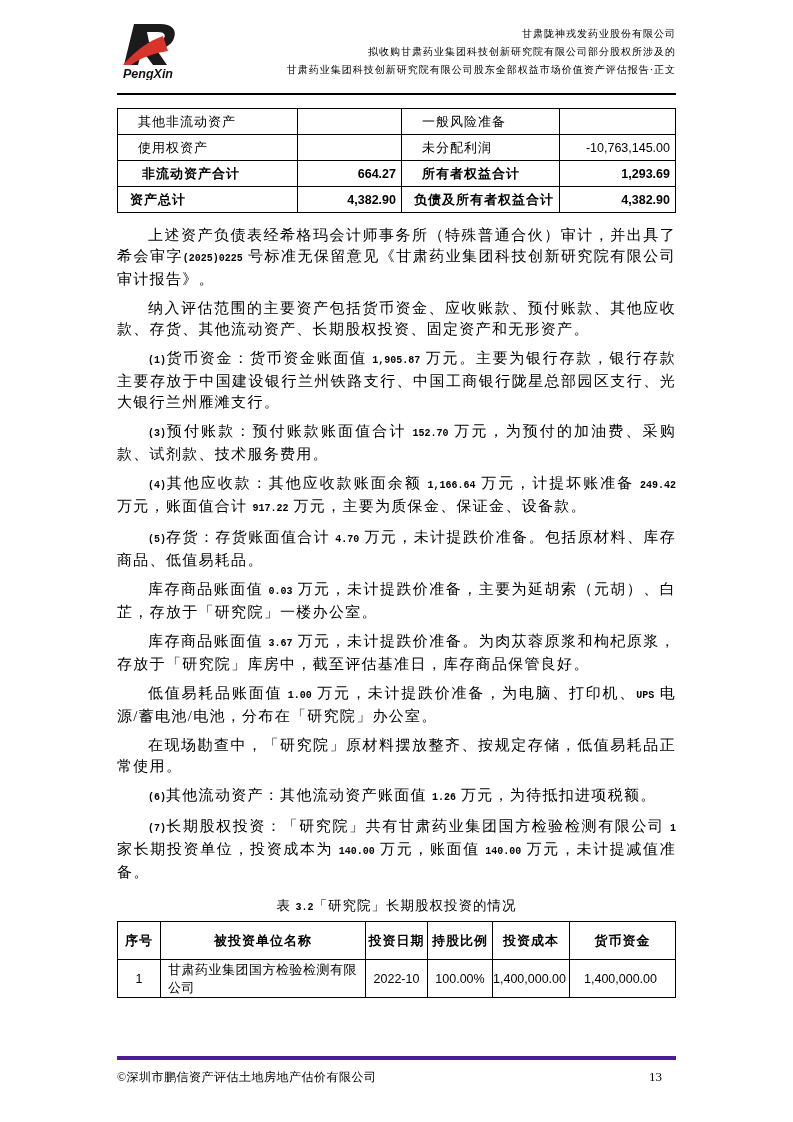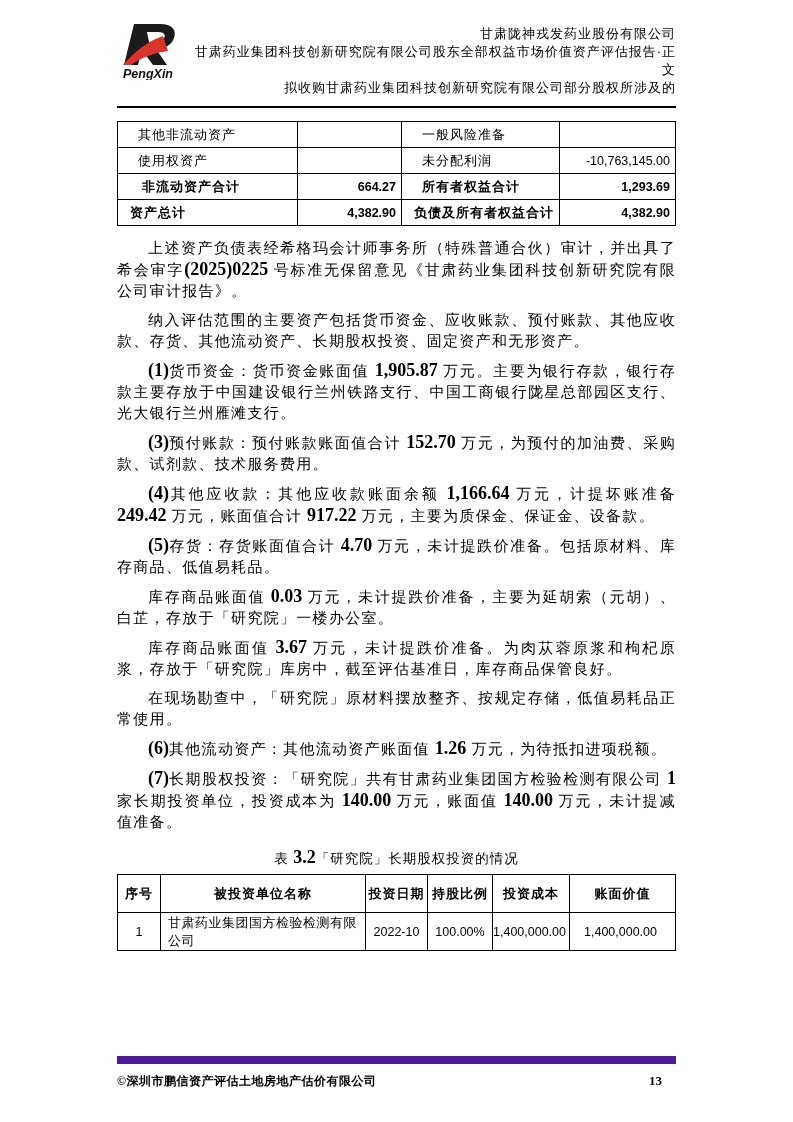--- a/index.html
+++ b/index.html
@@ -6,76 +6,76 @@
   html,body { background:#888; }
   .page {
     width:793px; height:1122px; margin:0 auto; position:relative;
     background:#ffffff; color:#000;
     font-family:"Liberation Serif","DejaVu Serif",serif;
     padding:22px 117px 0 117px; overflow:hidden;
   }
   
   .header { display:flex; justify-content:space-between; align-items:flex-start; }
   .logo { width:72px; flex:0 0 auto; }
-  .header-text { text-align:right; font-size:13px; line-height:18px; letter-spacing:1px; padding-top:3px; }
+  .header-text { text-align:right; font-size:10px; line-height:18px; letter-spacing:1px; padding-top:3px; }
   .header-rule { border:none; border-top:2px solid #000; margin-top:9px; }
   
   table { border-collapse:collapse; }
   .balance-table { width:100%; margin-top:13px; font-size:13px; table-layout:fixed; }
   .balance-table td { border:1px solid #000; height:26px; letter-spacing:1px; vertical-align:middle; }
   .balance-table td.lbl-l { padding-left:20px; }
   .balance-table td.lbl-r { padding-left:20px; }
   .balance-table tr.total-row td.lbl-l { padding-left:24px; }
   .balance-table tr.grand-row td.lbl-l { padding-left:12px; }
   .balance-table tr.grand-row td.lbl-r { padding-left:12px; }
   .balance-table td.val { text-align:right; padding-right:5px;
     font-family:"Liberation Sans","DejaVu Sans",sans-serif; font-size:12.5px; letter-spacing:0; }
   .balance-table tr.total-row td, .balance-table tr.grand-row td { font-weight:bold; }
   
   .body-paragraphs { margin-top:12px; }
   .para { font-size:15px; line-height:21px; letter-spacing:1.3px; text-align:justify;
     text-indent:31px; margin-bottom:8px; }
-  .num { font-family:Liberation Serif, serif; font-weight:bold;
-    font-size:18px; letter-spacing:0; }
+  .num { font-family:Liberation Mono, monospace; font-weight:bold;
+    font-size:10px; letter-spacing:0; }
   
   .table-caption { text-align:center; font-size:13.5px; letter-spacing:1px; margin-top:14px; }
   .unit-label { text-align:right; font-size:13px; letter-spacing:1px; margin-top:11px; }
   
   .invest-table { width:100%; margin-top:6px; font-size:12.5px; table-layout:fixed; }
   .invest-table th, .invest-table td { border:1px solid #000; height:38px; vertical-align:middle; }
   .invest-table th { font-weight:bold; font-size:13px; letter-spacing:1px; text-align:center; }
   .invest-table td { font-family:"Liberation Sans","DejaVu Sans",sans-serif; font-size:12.5px; }
   .invest-table td.cjk { font-family:"Liberation Serif","DejaVu Serif",serif; font-size:13px; letter-spacing:0.5px; }
   .invest-table td.c { text-align:center; }
   .invest-table td.l { text-align:left; padding-left:7px; }
   .invest-table td.r { text-align:right; padding-right:18px; }
   
-  .footer { position:absolute; left:117px; right:117px; top:1056px; border-top:8px solid #4c1d95;font-weight:bold; }
+  .footer { position:absolute; left:117px; right:117px; top:1056px; border-top:4px solid #4c1d95; }
   .footer-row { display:flex; justify-content:space-between; align-items:flex-start; padding-top:9px; }
   .footer-company { font-size:12px; letter-spacing:0.5px; }
   .page-number { font-size:13px; padding-right:14px; font-family:"Liberation Serif",serif; }
 </style>
 </head>
 <body>
 
 <div class="page">
 
   <div class="header">
     <div class="logo">
       <svg width="72" height="58" viewBox="0 0 62 58">
         <path d="M12 2 L38 2 C50 2 55 8 52 16 C50 23 42 27 34 27 L45 43 L31 43 L20 28 L16 43 L2 43 Z" fill="#1b1b1b"></path>
         <path d="M25 10 L36 10 C42 10 44 13 42 16 C40 19 35 20 29 20 L27 20 Z" fill="#ffffff"></path>
         <path d="M1 43 C12 30 26 19 41 14 L46 29 C32 31 18 36 9 43 Z" fill="#d8342c"></path>
         <text x="1" y="56" font-family="Liberation Sans, sans-serif" font-size="12.5" font-weight="bold" font-style="italic" fill="#111111">PengXin</text>
       </svg>
     </div>
     <div class="header-text">
       <div>甘肃陇神戎发药业股份有限公司</div>
+      <div>拟收购甘肃药业集团科技创新研究院有限公司部分股权所涉及的</div>
       <div>甘肃药业集团科技创新研究院有限公司股东全部权益市场价值资产评估报告·正文</div>
-      <div>拟收购甘肃药业集团科技创新研究院有限公司部分股权所涉及的</div>
     </div>
   </div>
   <hr class="header-rule">
 
   <table class="balance-table">
     <colgroup>
         <col style="width:180px">
         <col style="width:104px">
         <col style="width:158px">
         <col style="width:116px">
@@ -110,20 +110,21 @@
 
   <div class="body-paragraphs">
       <p class="para"><span>上述资产负债表经希格玛会计师事务所（特殊普通合伙）审计，并出具了希会审字</span><span class="num">(2025)0225</span><span> 号标准无保留意见《甘肃药业集团科技创新研究院有限公司审计报告》。</span></p>
       <p class="para"><span>纳入评估范围的主要资产包括货币资金、应收账款、预付账款、其他应收款、存货、其他流动资产、长期股权投资、固定资产和无形资产。</span></p>
       <p class="para"><span class="num">(1)</span><span>货币资金：货币资金账面值 </span><span class="num">1,905.87</span><span> 万元。主要为银行存款，银行存款主要存放于中国建设银行兰州铁路支行、中国工商银行陇星总部园区支行、光大银行兰州雁滩支行。</span></p>
       <p class="para"><span class="num">(3)</span><span>预付账款：预付账款账面值合计 </span><span class="num">152.70</span><span> 万元，为预付的加油费、采购款、试剂款、技术服务费用。</span></p>
       <p class="para"><span class="num">(4)</span><span>其他应收款：其他应收款账面余额 </span><span class="num">1,166.64</span><span> 万元，计提坏账准备 </span><span class="num">249.42</span><span> 万元，账面值合计 </span><span class="num">917.22</span><span> 万元，主要为质保金、保证金、设备款。</span></p>
       <p class="para"><span class="num">(5)</span><span>存货：存货账面值合计 </span><span class="num">4.70</span><span> 万元，未计提跌价准备。包括原材料、库存商品、低值易耗品。</span></p>
       <p class="para"><span>库存商品账面值 </span><span class="num">0.03</span><span> 万元，未计提跌价准备，主要为延胡索（元胡）、白芷，存放于「研究院」一楼办公室。</span></p>
       <p class="para"><span>库存商品账面值 </span><span class="num">3.67</span><span> 万元，未计提跌价准备。为肉苁蓉原浆和枸杞原浆，存放于「研究院」库房中，截至评估基准日，库存商品保管良好。</span></p>
+      <p class="para"><span>低值易耗品账面值 </span><span class="num">1.00</span><span> 万元，未计提跌价准备，为电脑、打印机、</span><span class="num">UPS</span><span> 电源/蓄电池/电池，分布在「研究院」办公室。</span></p>
       <p class="para"><span>在现场勘查中，「研究院」原材料摆放整齐、按规定存储，低值易耗品正常使用。</span></p>
       <p class="para"><span class="num">(6)</span><span>其他流动资产：其他流动资产账面值 </span><span class="num">1.26</span><span> 万元，为待抵扣进项税额。</span></p>
       <p class="para"><span class="num">(7)</span><span>长期股权投资：「研究院」共有甘肃药业集团国方检验检测有限公司 </span><span class="num">1</span><span> 家长期投资单位，投资成本为 </span><span class="num">140.00</span><span> 万元，账面值 </span><span class="num">140.00</span><span> 万元，未计提减值准备。</span></p>
     </div>
 
   <div class="table-caption"><span>表 </span><span class="num">3.2</span><span>「研究院」长期股权投资的情况</span></div>
 
   <table class="invest-table">
     <colgroup>
         <col style="width:43px">
@@ -133,21 +134,21 @@
         <col style="width:77px">
         <col style="width:106px">
       </colgroup>
     <tbody>
         <tr>
       <th>序号</th>
       <th>被投资单位名称</th>
       <th>投资日期</th>
       <th>持股比例</th>
       <th>投资成本</th>
-      <th>账面价值</th>
+      <th>货币资金</th>
     </tr>
     <tr>
       <td class="c">1</td>
       <td class="cjk l">甘肃药业集团国方检验检测有限公司</td>
       <td class="c">2022-10</td>
       <td class="c">100.00%</td>
       <td class="r">1,400,000.00</td>
       <td class="r">1,400,000.00</td>
     </tr>
   </tbody>

